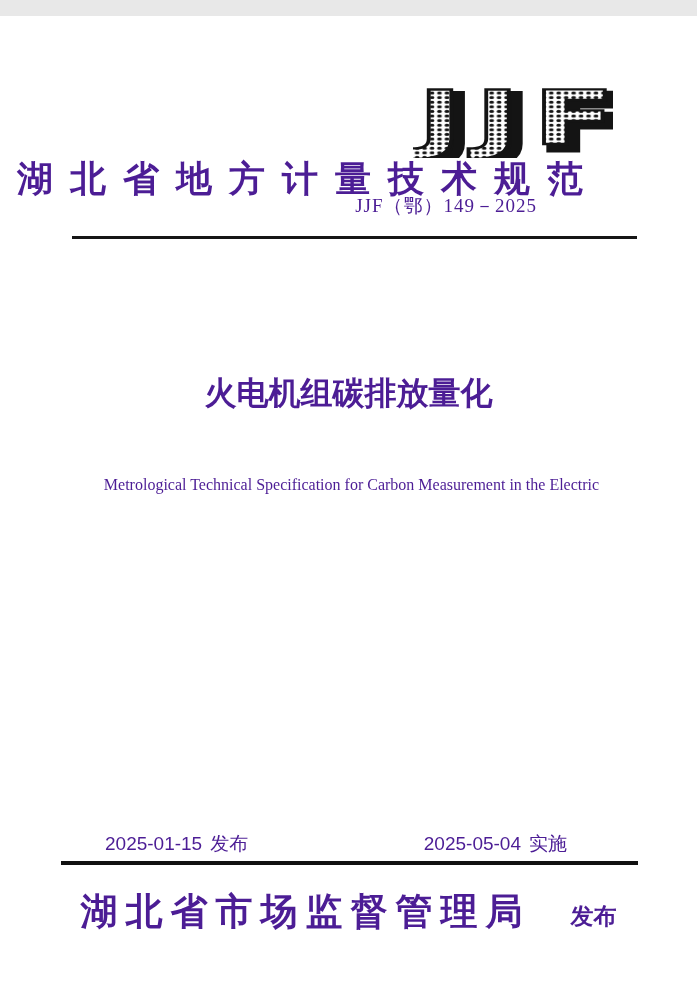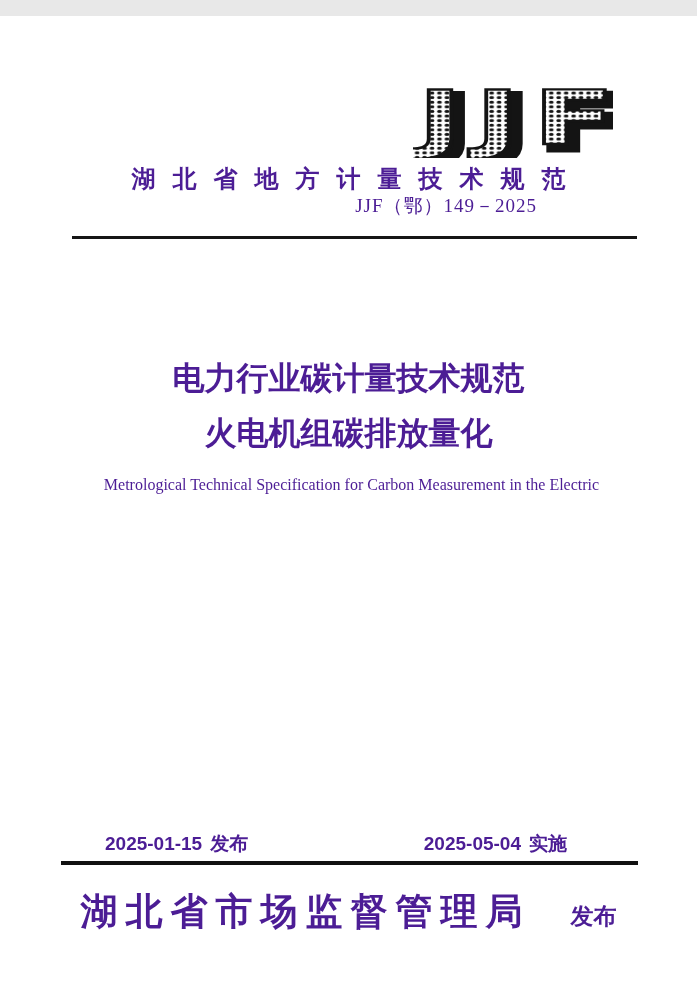--- a/index.html
+++ b/index.html
@@ -26,24 +26,23 @@
     width: 200px;
     height: 82px;
   }
 
   
   .series-title {
     position: absolute;
     top: 141px;
     left: 0;
     width: 100%;
-    text-align: center;
-    font-family: "Liberation Serif", serif;
-    font-weight: bold;
-    font-size: 24px;
+    font-family: "Liberation Serif", serif;
+    font-weight: bold;
+    font-size: 36px;
     letter-spacing: 17px;
     text-indent: 17px; 
     white-space: nowrap;
     line-height: 44px;
   }
 
   .standard-number {
     position: absolute;
     top: 178px;
     right: 160px;
@@ -96,21 +95,21 @@
 
   .dates-row {
     position: absolute;
     top: 815px;
     left: 105px;
     right: 130px;
     display: flex;
     justify-content: space-between;
     align-items: center;
     font-family: "Liberation Sans", sans-serif;
-    font-weight: bold;
+    font-weight: normal;
     font-size: 19px;
     white-space: nowrap;
   }
   .date-pair { display: flex; align-items: baseline; gap: 8px; }
 
   .rule-bottom {
     position: absolute;
     top: 845px;
     left: 61px;
     width: 577px;
@@ -164,21 +163,20 @@
     </svg>
   </div>
 
   <div class="series-title">湖北省地方计量技术规范</div>
 
   <div class="standard-number">JJF（鄂）149－2025</div>
 
   <div class="rule-top"></div>
 
   <div class="main-title">
-    <div class="line1">电力行业碳计量技术规范</div>
     <div class="line2">火电机组碳排放量化</div>
   </div>
 
   <div class="english-title">
     <div>Metrological Technical Specification for Carbon Measurement in the Electric</div>
   </div>
 
   <div class="dates-row">
     <div class="date-pair">
       <span>2025-01-15</span>

